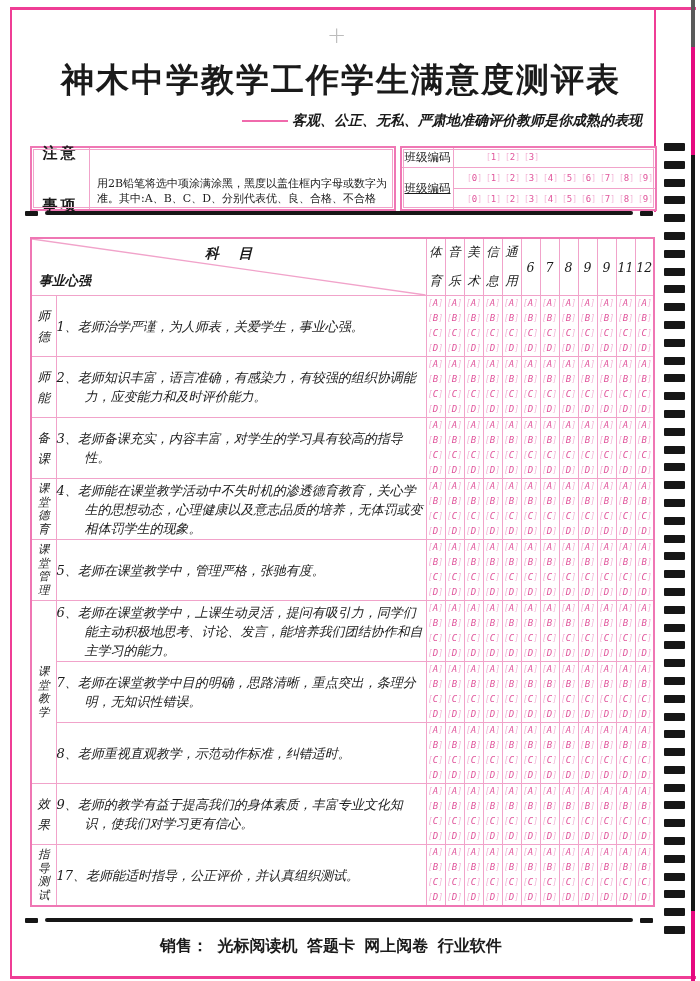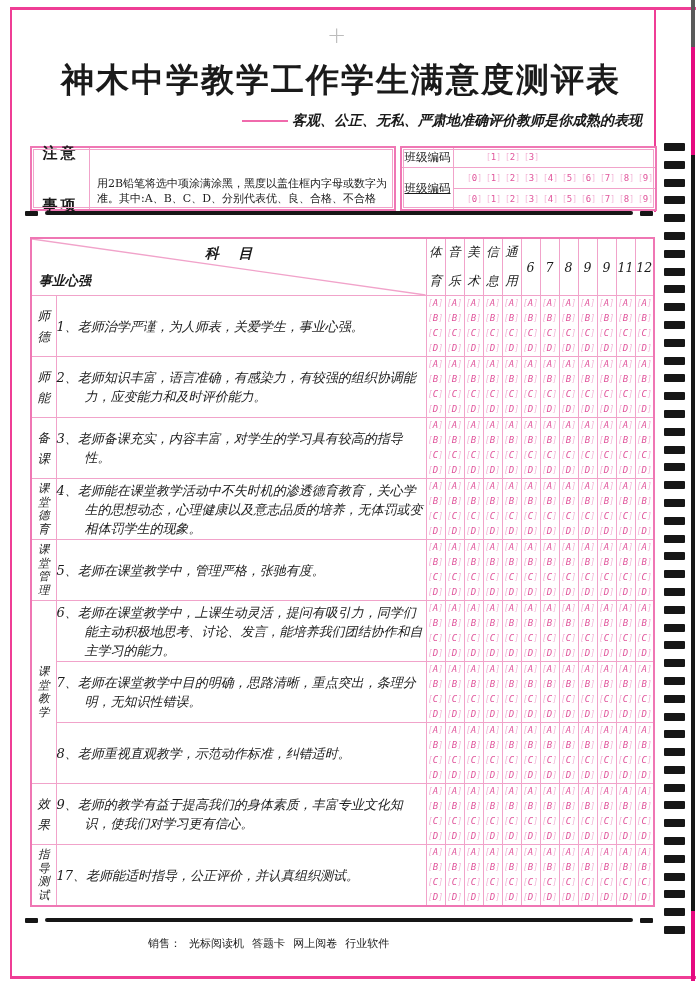--- a/index.html
+++ b/index.html
@@ -82,21 +82,21 @@
   .qcell{vertical-align:middle;padding:4px 4px 4px 9px;font-size:13px;line-height:19px;
     font-family:"DejaVu Serif","Liberation Serif",serif;}
   .qtext{display:block;padding-left:28px;text-indent:-28px;}
   .bubcell{vertical-align:middle;padding:2px 0;}
   .bub{display:block;text-align:center;font-size:9px;line-height:14px;color:var(--bub);white-space:nowrap;
     font-family:"DejaVu Sans Mono","Liberation Mono",monospace;}
   .bub .bk{color:var(--bracket);font-size:8px;}
   .dig{width:19px;}
 
   
-  #footer{position:absolute;top:936px;left:148px;font-size:11px;font-weight:normal;word-spacing:5px;
+  #footer{position:absolute;top:936px;left:160px;font-size:16px;font-weight:bold;word-spacing:5px;
     font-family:"Liberation Sans","DejaVu Sans",sans-serif;}
 
   
   #tmarks{position:absolute;left:664px;top:143px;display:flex;flex-direction:column;gap:9.8px;}
   .tmark{width:21px;height:8px;background:var(--ink);border-radius:1px;}
   #edge{position:absolute;left:691px;top:0;width:4px;height:981px;display:flex;flex-direction:column;}
   .eseg{width:100%;}
   #eseg-gray{height:47px;background:#5a5a5a;}
   #eseg-mag1{height:108px;background:var(--magenta);}
   #eseg-black{height:756px;background:var(--ink);}

